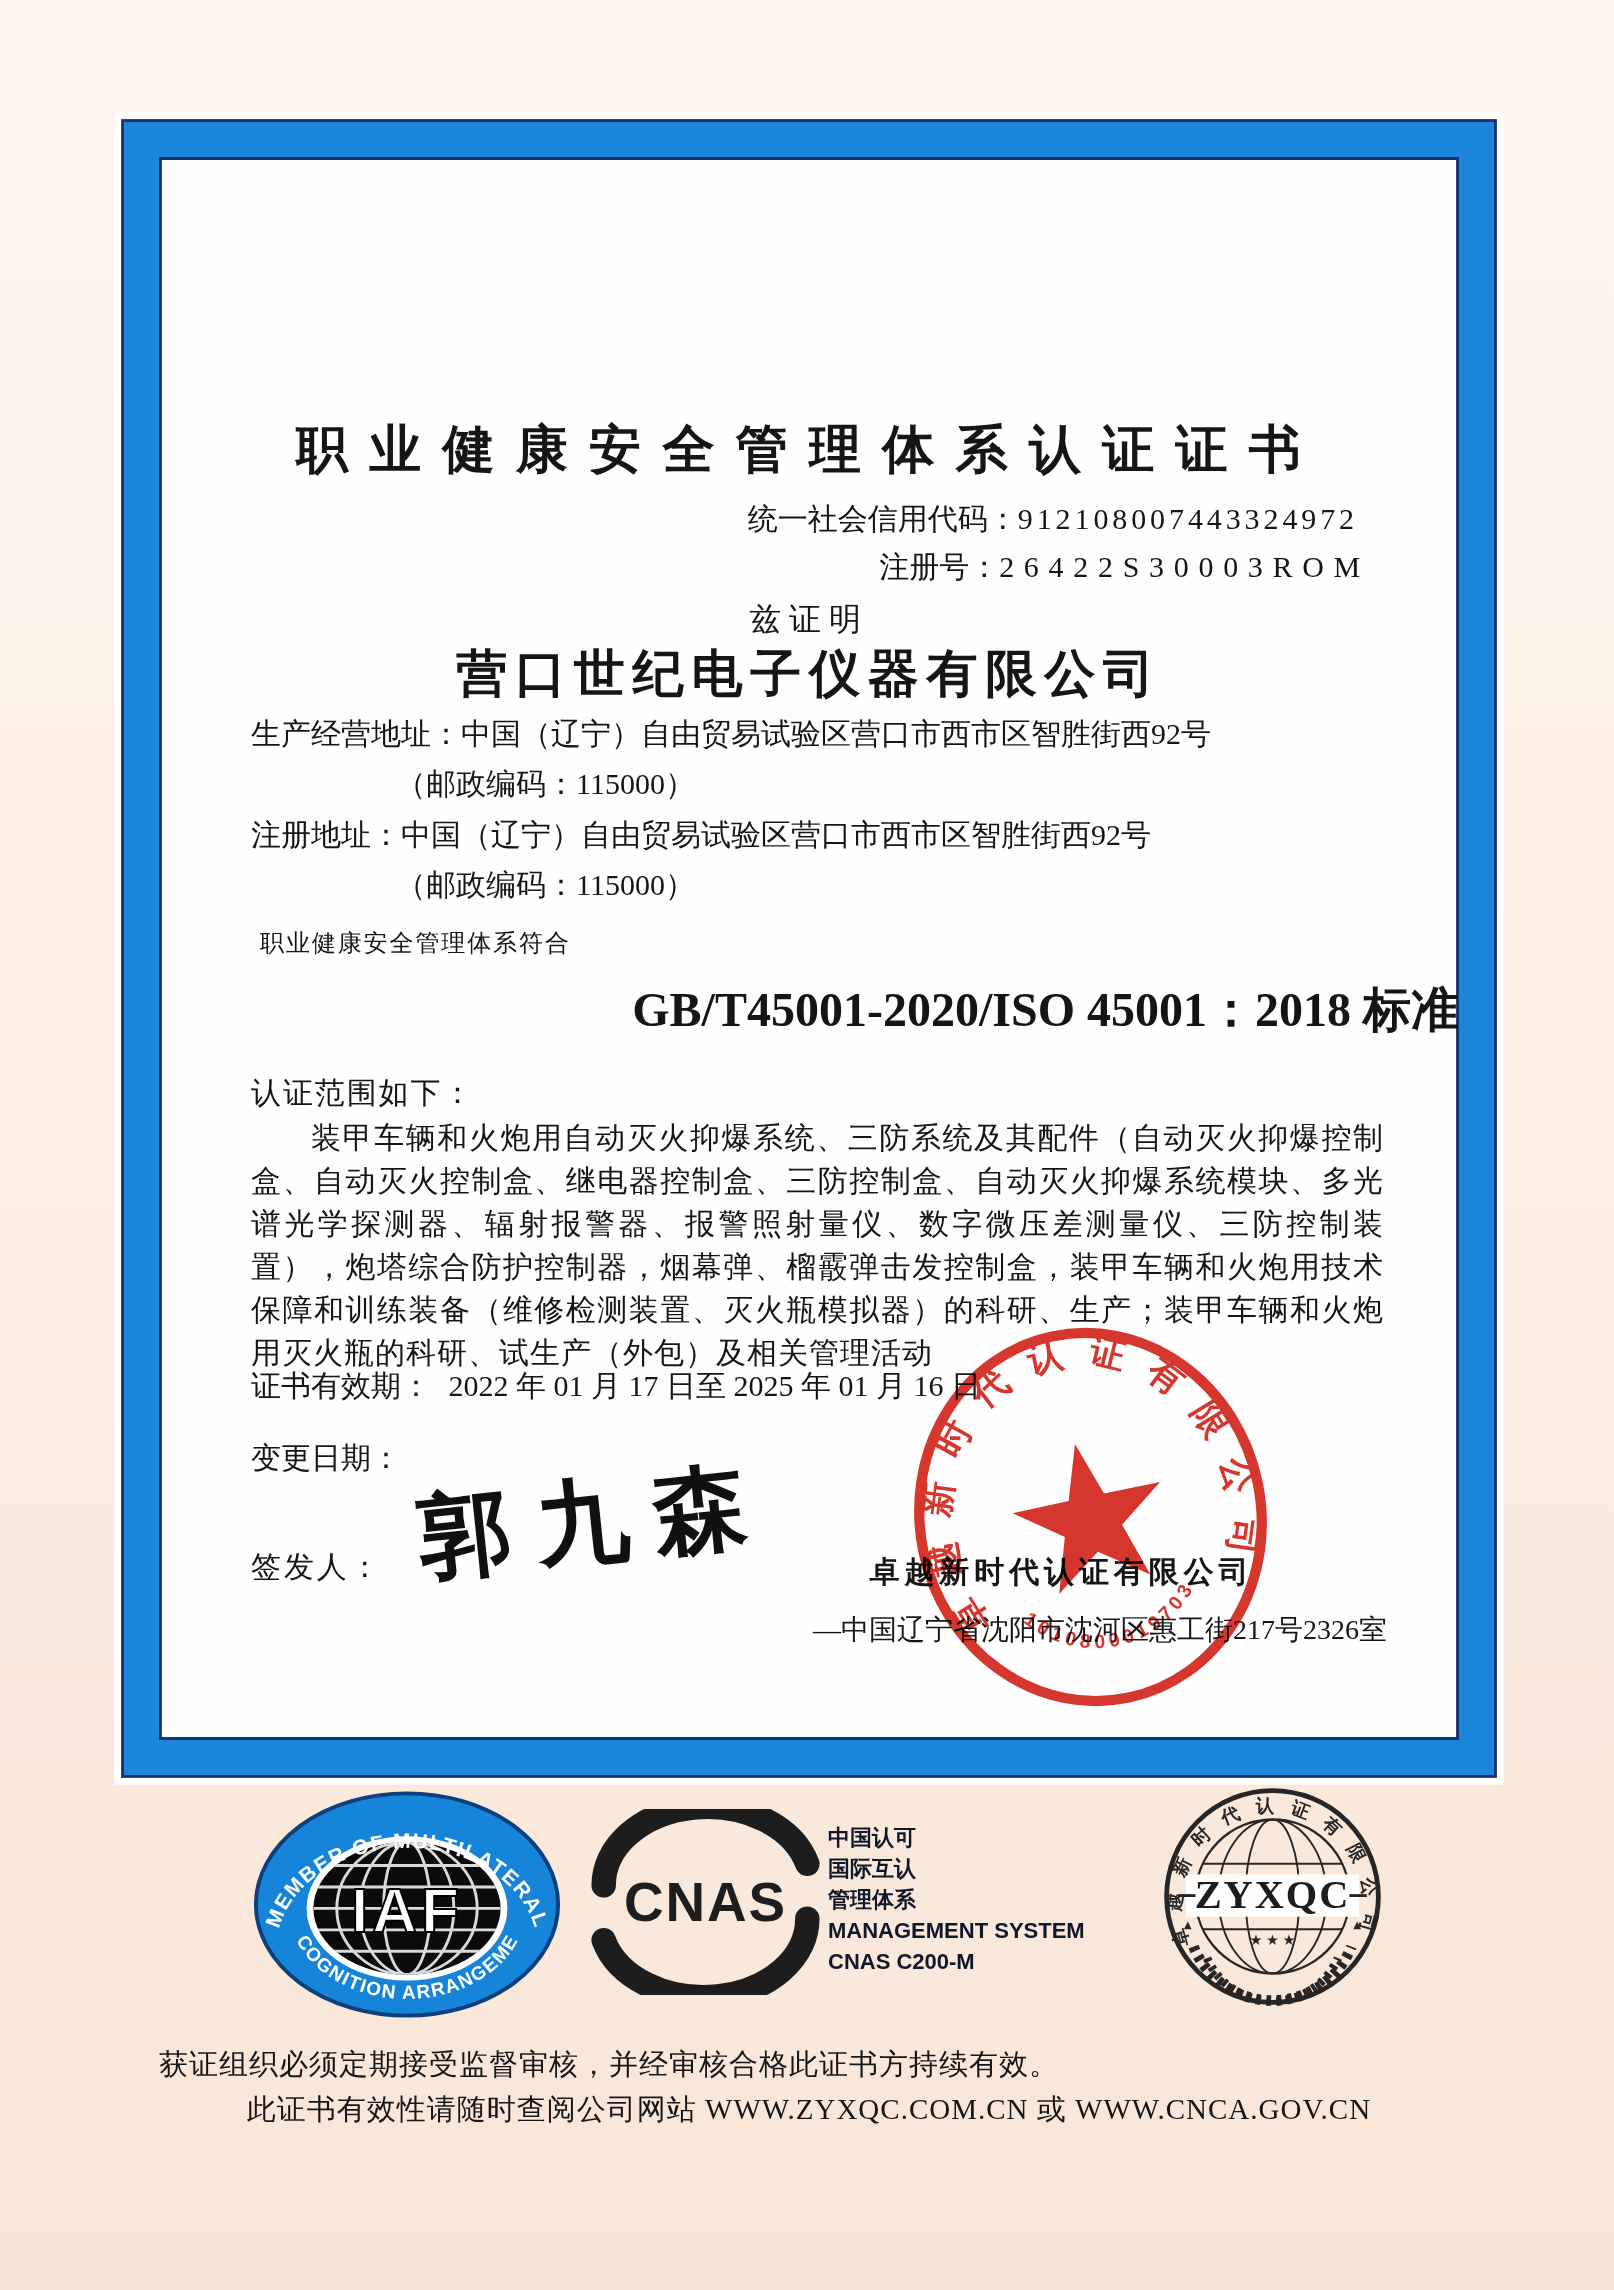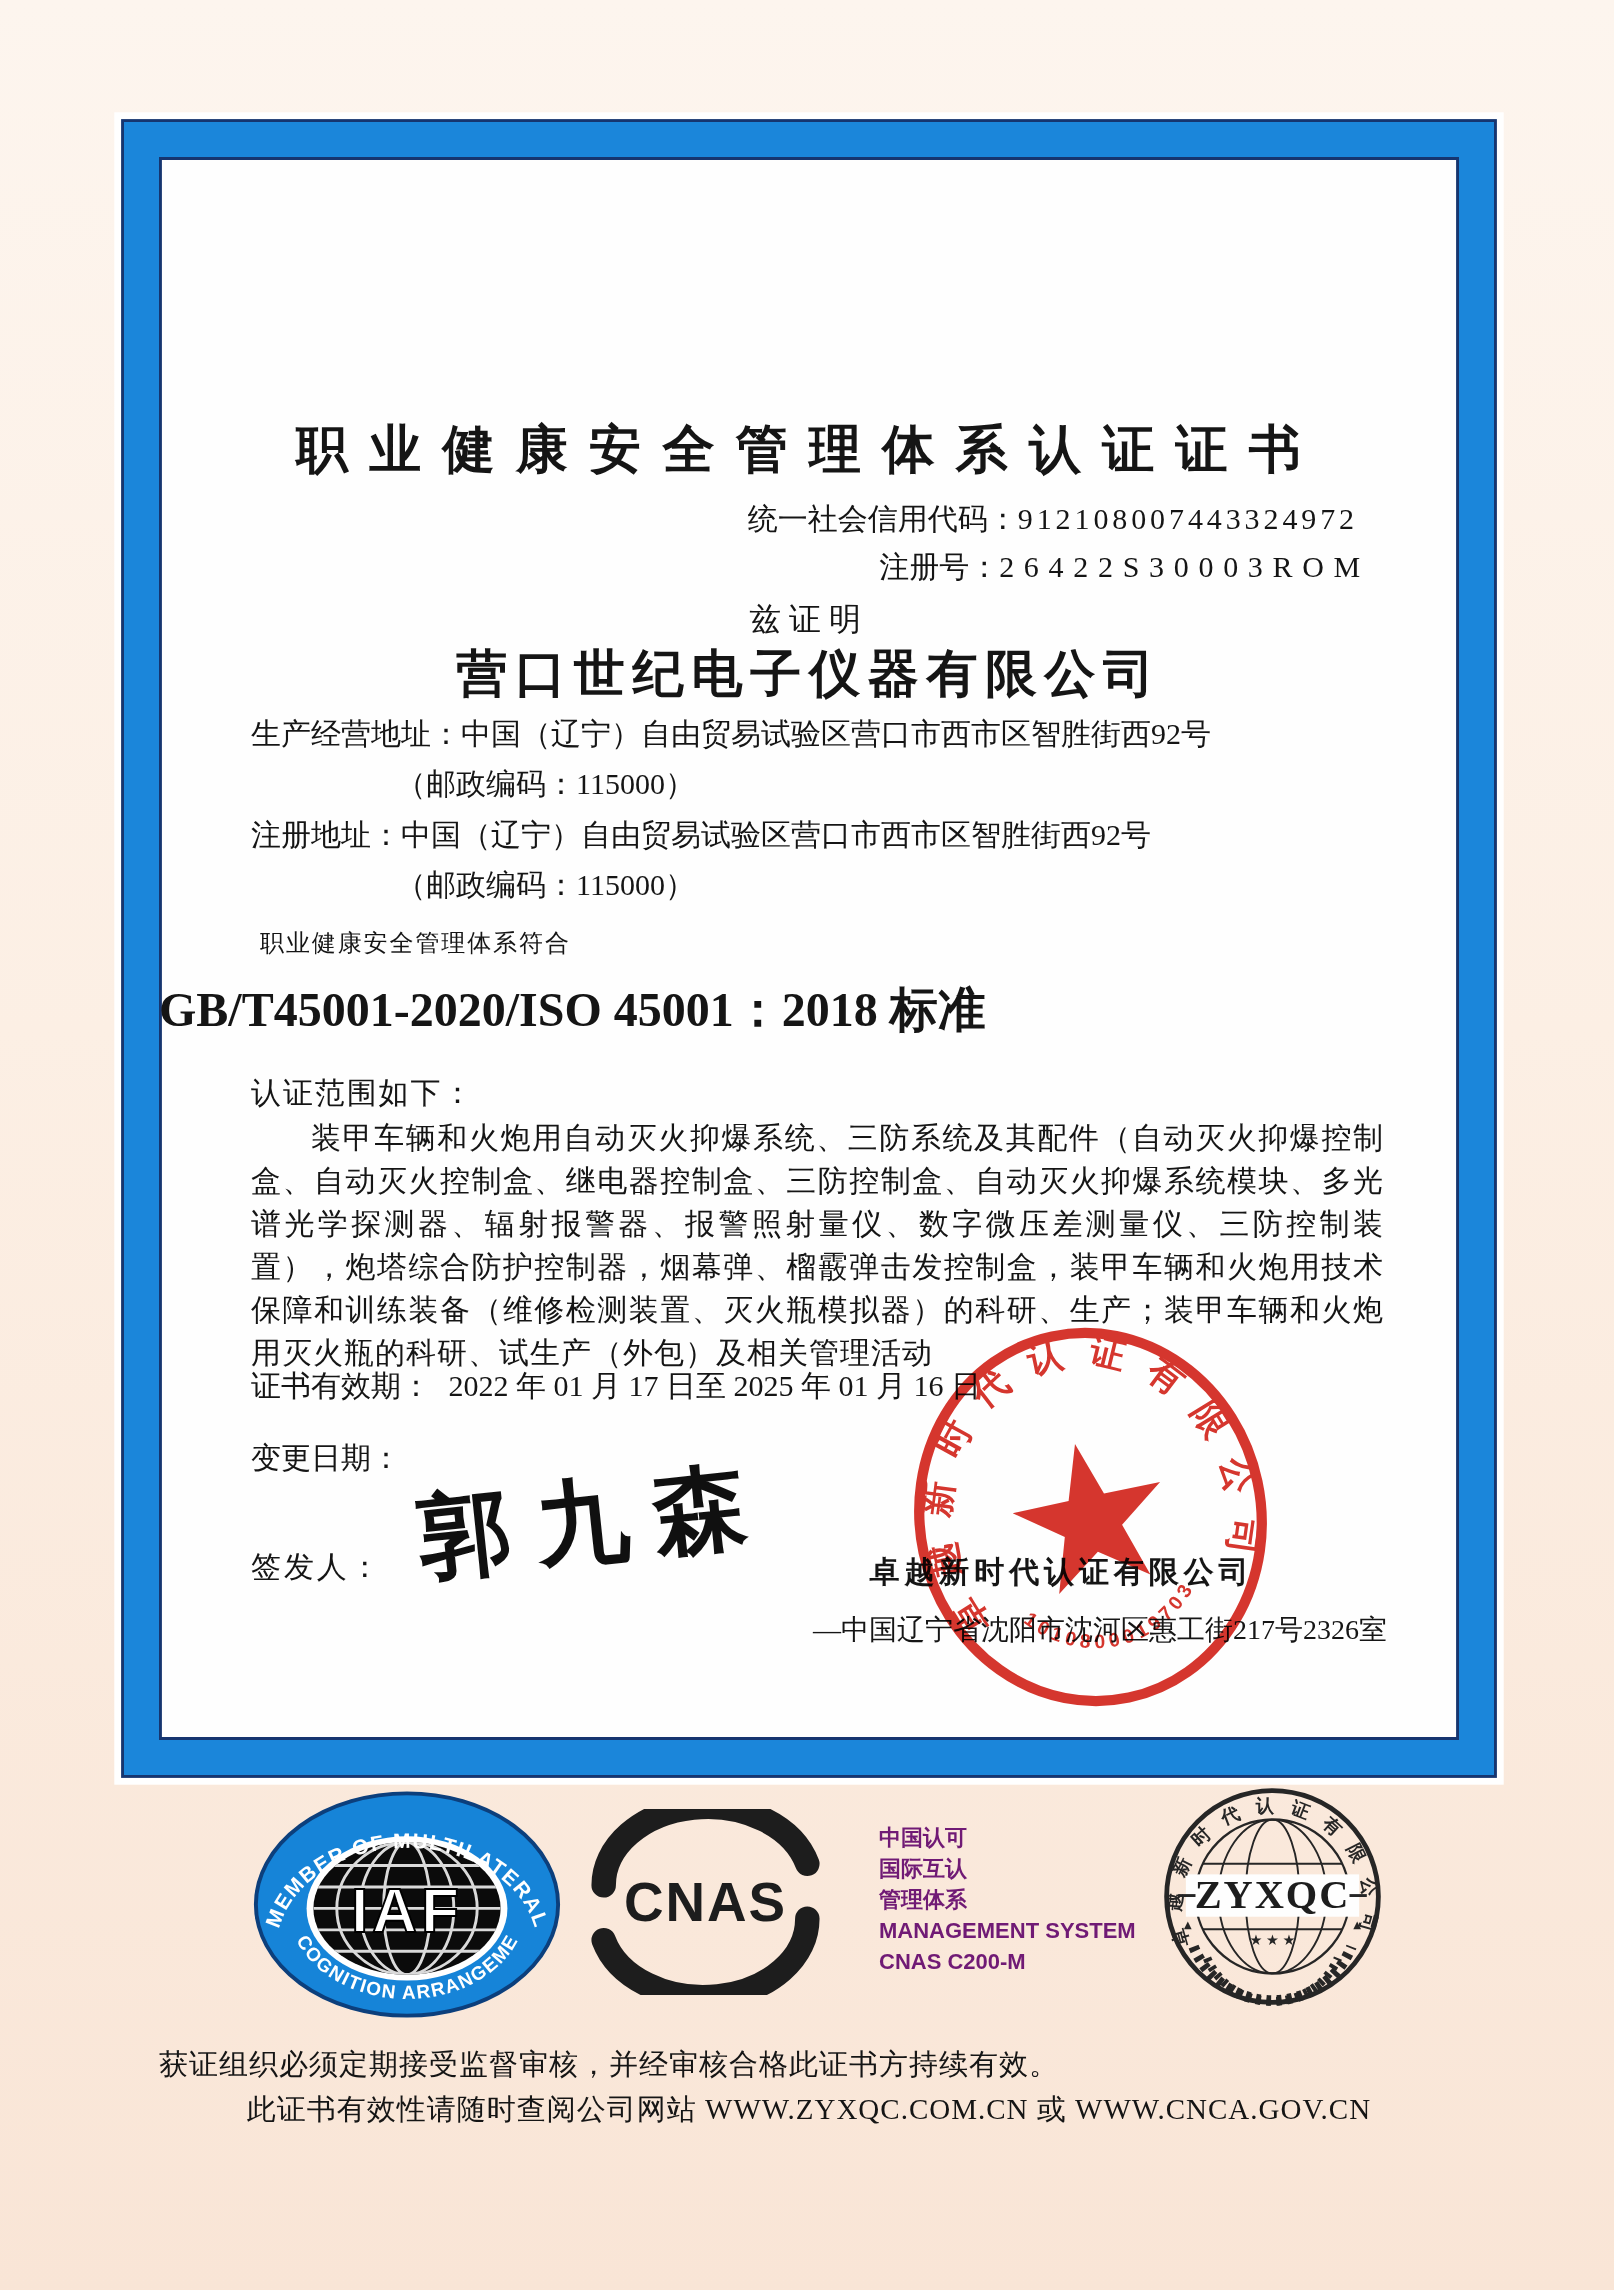--- a/index.html
+++ b/index.html
@@ -30,21 +30,21 @@
     top:483px;left:0;width:100%;text-align:center;
     font-family:"Liberation Sans","DejaVu Sans",sans-serif;
     font-weight:800;font-size:51px;letter-spacing:7.8px;white-space:nowrap;
   }
   .addr1{top:557px;left:92px;font-size:30px;white-space:nowrap;}
   .postal1{top:607px;left:237px;font-size:30px;}
   .addr2{top:658px;left:92px;font-size:30px;white-space:nowrap;}
   .postal2{top:708px;left:237px;font-size:30px;}
   .conform{top:770px;left:92px;font-size:24px;letter-spacing:1.9px;margin-left:9px;}
   .standard{
-    top:821px;left:0;width:100%;text-align:left;
+    top:821px;left:0;width:100%;text-align:right;
     font-weight:700;font-size:48px;white-space:nowrap;
   }
   .scope-label{top:916px;left:92px;font-size:30px;letter-spacing:1.9px;}
   .scope{
     top:959px;left:92px;width:1133px;font-size:30px;line-height:43px;
     text-align:justify;text-indent:2em;letter-spacing:1px;
   }
   .validity{top:1209px;left:92px;font-size:30px;white-space:nowrap;}
   .validity .val{margin-left:17.5px;}
   .change{top:1281px;left:92px;font-size:30px;}
@@ -56,23 +56,23 @@
   }
   .issuer-name{
     top:1395px;left:631px;width:543px;text-align:center;
     font-weight:700;font-size:30px;letter-spacing:4.9px;white-space:nowrap;
   }
   .issuer-addr{top:1454px;left:621px;width:640px;text-align:center;font-size:28px;white-space:nowrap;}
   .seal{left:745px;top:1164px;width:373px;height:392px;opacity:.92;mix-blend-mode:multiply;}
   .iaf-logo{left:92px;top:1632px;width:312px;height:231px;}
   .cnas-logo{left:429px;top:1652px;width:235px;height:186px;}
   .accred{
-    left:720px;top:1665px;width:320px;
+    left:669px;top:1665px;width:320px;
     font-family:"Liberation Sans","DejaVu Sans",sans-serif;
-    font-weight:700;font-size:22px;line-height:31px;color:#701a75;
+    font-weight:700;font-size:22px;line-height:31px;color:#0f172a;
   }
   .zyxqc-logo{left:998px;top:1624px;width:231px;height:231px;}
   .footer1{top:1888px;left:0;width:100%;text-align:left;font-size:29px;letter-spacing:1px;}
   .footer2{top:1933px;left:0;width:100%;text-align:center;font-size:29px;letter-spacing:1px;white-space:nowrap;}
 </style>
 </head>
 <body>
 
 <div class="frame">
 

